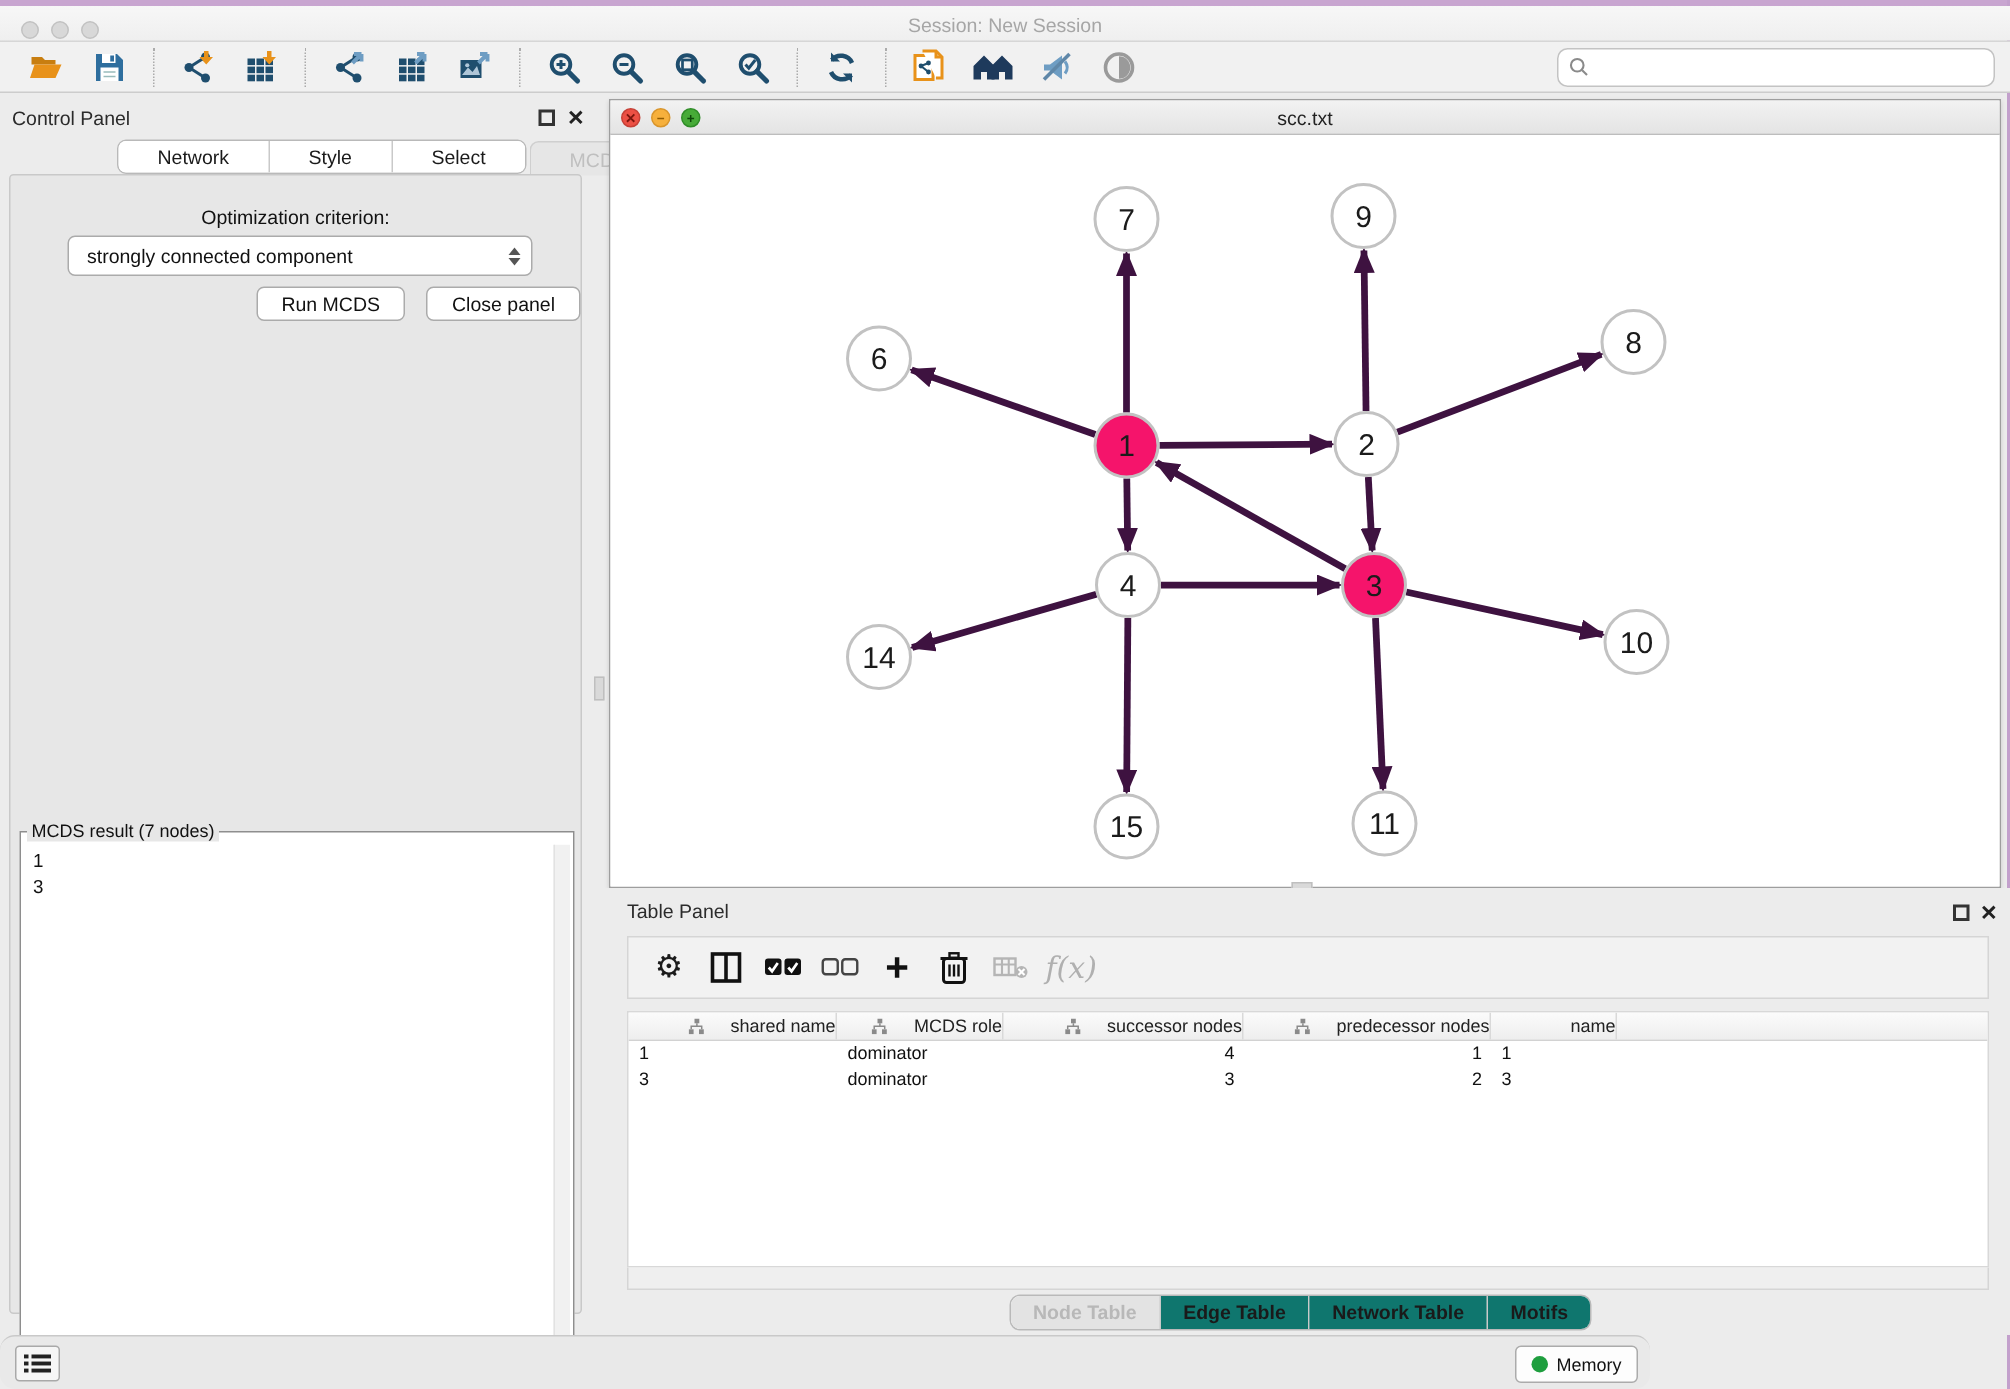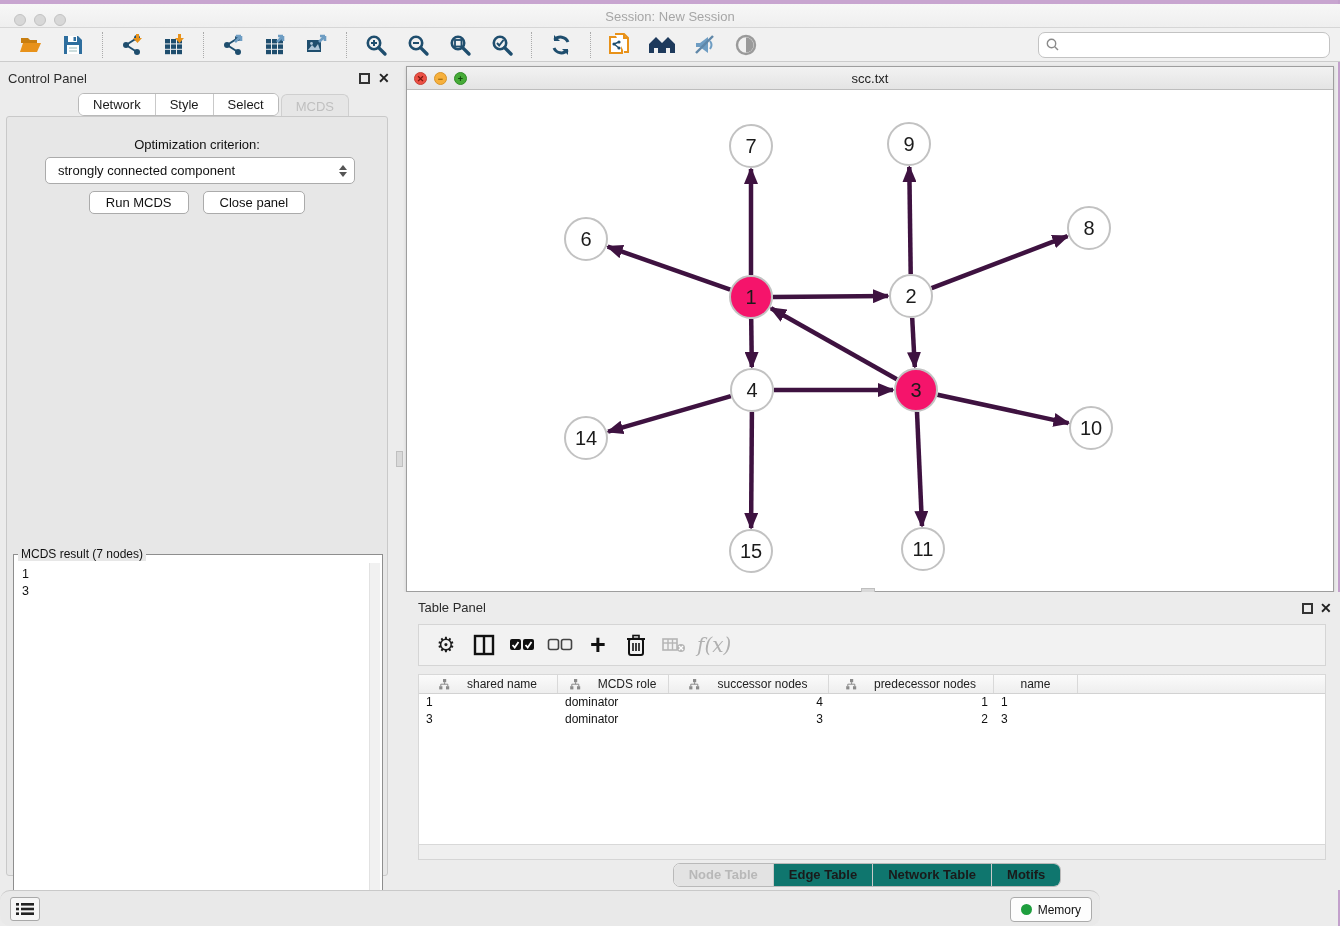--- a/index.html
+++ b/index.html
@@ -27,32 +27,32 @@
   
   .control-panel { position:absolute; left:0; top:62px; width:394px; height:828px; background:#ECECEC; }
   .panel-header { position:absolute; left:0; top:4px; width:100%; height:24px; }
   .panel-title { position:absolute; left:8px; top:5px; font-size:13px; color:#2B2B2B; }
   .float-icon { position:absolute; width:11px; height:11px; border:2px solid #333; top:7px; }
   .close-icon { position:absolute; top:4px; font-size:14px; font-weight:bold; color:#222; }
   .cp-float { left:359px; } .cp-close { left:378px; }
 
   .cp-tabs { position:absolute; left:78px; top:31px; height:23px; display:flex; }
   .tabgroup { display:flex; background:#FFFFFF; border:1px solid #B9B9B9; border-radius:6px; overflow:hidden; }
-  .cp-tab { padding:3px 14px; font-size:13px; color:#1A1A1A; border-right:1px solid #C9C9C9; background:#FFFFFF; }
+  .cp-tab { padding:3px 26px; font-size:13px; color:#1A1A1A; border-right:1px solid #C9C9C9; background:#FFFFFF; }
   .cp-tab:last-child { border-right:none; }
   .cp-tab.active-tab { background:#E6E6E6; color:#BFBFBF; border:1px solid #CFCFCF; border-bottom:none; border-radius:6px 6px 0 0; margin-left:2px; position:relative; top:1px; padding-top:4px; }
 
   .cp-body { position:absolute; left:6px; top:54px; width:382px; height:760px; background:#E7E7E7; border:1px solid #C9C9C9; border-radius:3px; }
   .opt-label { position:absolute; left:0; right:0; top:20px; text-align:center; font-size:13px; color:#111; }
   .combo { position:absolute; left:38px; top:40px; width:310px; height:27px; background:#FFF; border:1px solid #ABABAB; border-radius:5px; display:flex; align-items:center; }
   .combo-text { font-size:13px; color:#111; padding-left:12px; flex:1; }
   .combo-stepper { width:18px; display:flex; flex-direction:column; align-items:center; gap:2px; padding-right:4px; }
   .tri-up { width:0; height:0; border-left:4px solid transparent; border-right:4px solid transparent; border-bottom:5px solid #555; }
   .tri-dn { width:0; height:0; border-left:4px solid transparent; border-right:4px solid transparent; border-top:5px solid #555; }
-  .btn-row { position:absolute; left:0; right:0; top:74px; display:flex; justify-content:center; gap:14px; }
+  .btn-row { position:absolute; left:0; right:0; top:74px; display:flex; justify-content:flex-end; gap:14px; }
   .mac-btn { background:#FFF; border:1px solid #ABABAB; border-radius:5px; font-size:13px; color:#111; padding:3px 16px; font-family:"Liberation Sans",sans-serif; }
 
   .result-fieldset { position:absolute; left:6px; top:430px; width:370px; height:380px; border:1px solid #8E8E8E; background:#FFF; }
   .result-legend { font-size:12px; color:#111; padding:0 3px; margin-left:4px; background:#E7E7E7; }
   .result-inner { position:absolute; inset:2px; background:#FFF; overflow:hidden; }
   .result-lines { position:absolute; left:0; top:0; right:12px; padding:3px 6px; font-size:12.5px; color:#111; line-height:17px; }
   .result-scroll { position:absolute; right:0; top:0; bottom:0; width:11px; background:#F1F1F1; border-left:1px solid #E2E2E2; }
 
   
   .vsplit-handle { position:absolute; left:396px; top:451px; width:7px; height:16px; background:#D9D9D9; border:1px solid #BFBFBF; }
@@ -74,21 +74,21 @@
   .tp-title { position:absolute; left:24px; top:8px; font-size:13px; color:#2B2B2B; }
   .tp-float { left:908px; top:11px; } .tp-close { left:926px; top:8px; }
   .tp-toolbar { position:absolute; left:24px; top:32px; width:908px; height:42px; background:#F2F2F2; border:1px solid #D5D5D5; display:flex; align-items:center; padding-left:8px; }
   .tpi { height:30px; min-width:30px; display:flex; align-items:center; justify-content:center; margin:0 4px; }
   .fx-glyph { font-family:"DejaVu Serif", serif; font-style:italic; font-size:20px; color:#B0B0B0; }
   .gear-glyph { font-size:21px; color:#1B1B1B; line-height:22px; }
   .plus-glyph { font-size:27px; font-weight:bold; color:#111; line-height:22px; }
 
   .tp-table { position:absolute; left:24px; top:82px; width:908px; height:171px; background:#FFF; border:1px solid #D8D8D8; overflow:hidden; }
   .thead { display:flex; height:19px; background:linear-gradient(#FBFBFB,#EEEEEE); border-bottom:1px solid #D2D2D2; }
-  .th { display:flex; align-items:center; justify-content:center; gap:17px; font-size:12px; color:#222; border-right:1px solid #D9D9D9; height:100%; }
+  .th { display:flex; align-items:center; justify-content:flex-end; gap:17px; font-size:12px; color:#222; border-right:1px solid #D9D9D9; height:100%; }
   .trow { display:flex; height:16.5px; font-size:12px; color:#111; }
   .td { height:100%; display:flex; align-items:center; }
   .td.al { justify-content:flex-start; padding-left:7px; }
   .td.ar { justify-content:flex-end; padding-right:6px; }
   .tp-scrollstrip { position:absolute; left:24px; top:253px; width:908px; height:15px; background:#EFEFEF; border:1px solid #D5D5D5; border-top:none; }
 
   .tp-tabs { position:absolute; left:0; right:0; top:271px; height:25px; display:flex; justify-content:center; }
   .bt-group { display:flex; border:1px solid #B9B9B9; border-radius:7px; overflow:hidden; background:#FFF; height:24px; }
   .bt-tab { padding:3px 15px; font-size:13px; font-weight:bold; color:#1A1A1A; border-right:1px solid #C9C9C9; background:#0f766e; }
   .bt-tab:last-child { border-right:none; }

